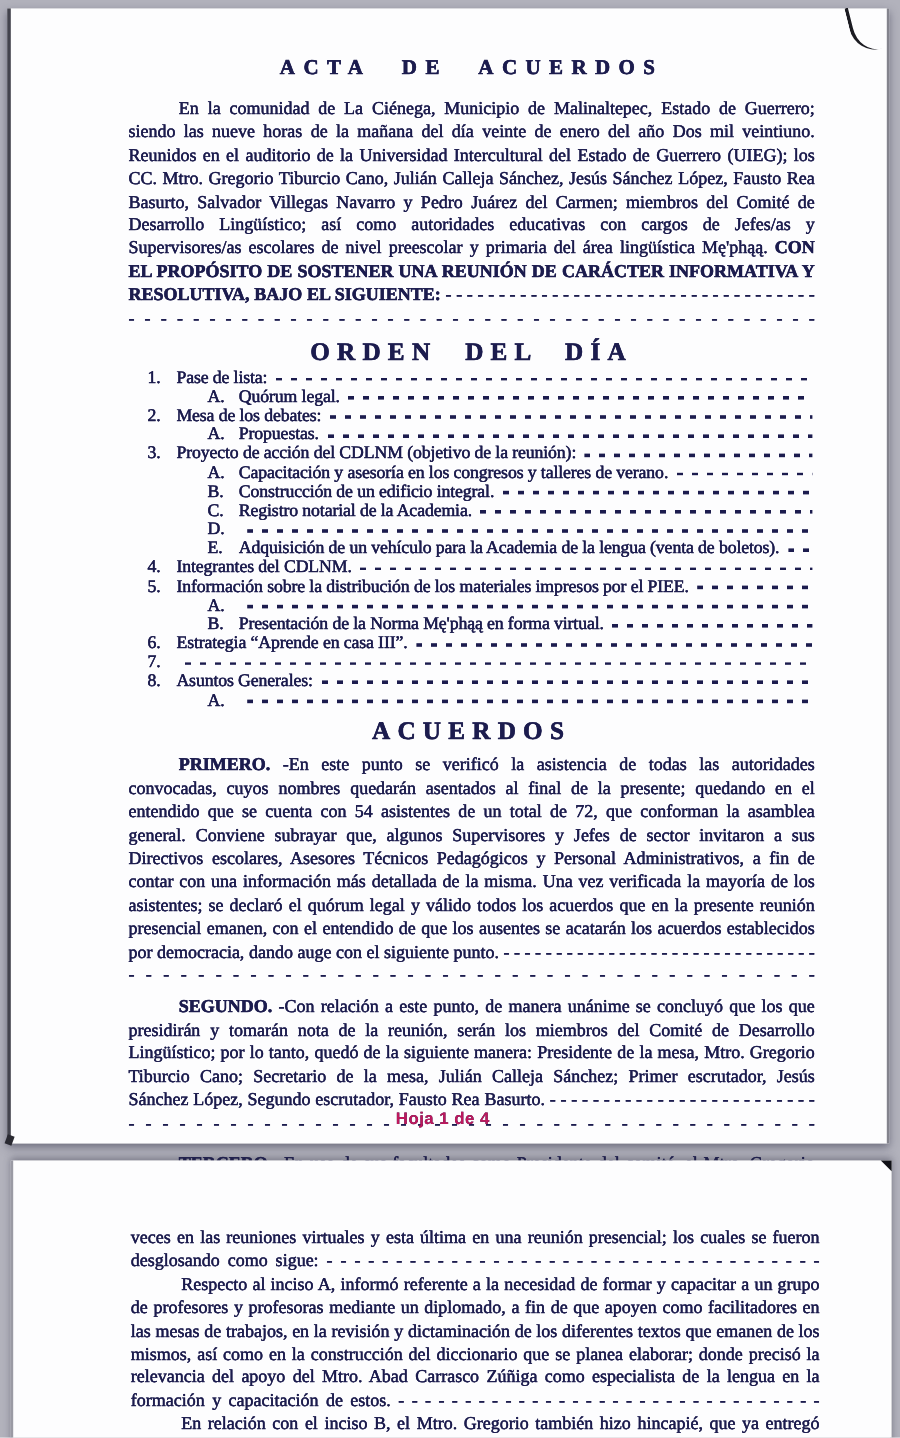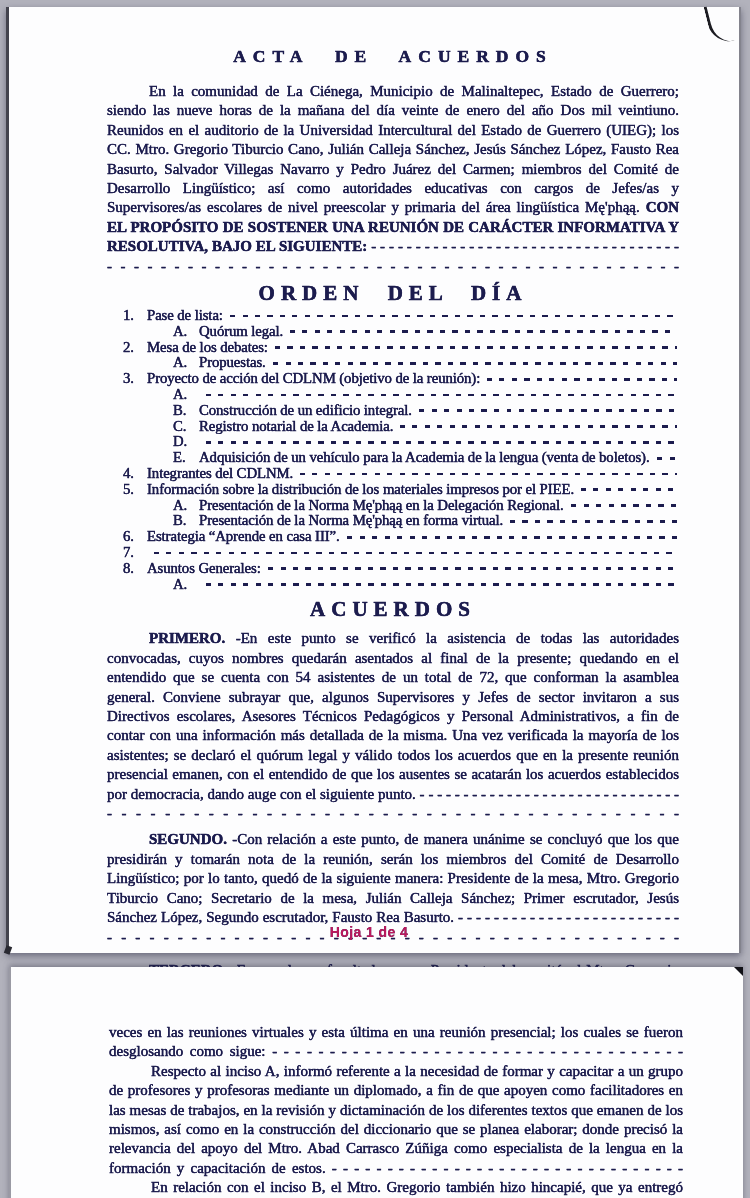--- a/index.html
+++ b/index.html
@@ -109,20 +109,21 @@
             <span class="toc-text">Propuestas.</span>
             <span class="toc-leader"></span>
           </div>
           <div class="toc-row">
             <span class="toc-num">3.</span>
             <span class="toc-text">Proyecto de acción del CDLNM (objetivo de la reunión):</span>
             <span class="toc-leader"></span>
           </div>
           <div class="toc-row sub">
             <span class="toc-num">A.</span>
+            <span class="toc-text">Capacitación y asesoría en los congresos y talleres de verano.</span>
             <span class="toc-leader"></span>
           </div>
           <div class="toc-row sub">
             <span class="toc-num">B.</span>
             <span class="toc-text">Construcción de un edificio integral.</span>
             <span class="toc-leader"></span>
           </div>
           <div class="toc-row sub">
             <span class="toc-num">C.</span>
             <span class="toc-text">Registro notarial de la Academia.</span>
@@ -142,21 +143,20 @@
             <span class="toc-text">Integrantes del CDLNM.</span>
             <span class="toc-leader"></span>
           </div>
           <div class="toc-row">
             <span class="toc-num">5.</span>
             <span class="toc-text">Información sobre la distribución de los materiales impresos por el PIEE.</span>
             <span class="toc-leader"></span>
           </div>
           <div class="toc-row sub">
             <span class="toc-num">A.</span>
-            <span class="toc-text">Presentación de la Norma Mę'phąą en la Delegación Regional.</span>
             <span class="toc-leader"></span>
           </div>
           <div class="toc-row sub">
             <span class="toc-num">B.</span>
             <span class="toc-text">Presentación de la Norma Mę'phąą en forma virtual.</span>
             <span class="toc-leader"></span>
           </div>
           <div class="toc-row">
             <span class="toc-num">6.</span>
             <span class="toc-text">Estrategia “Aprende en casa III”.</span>

